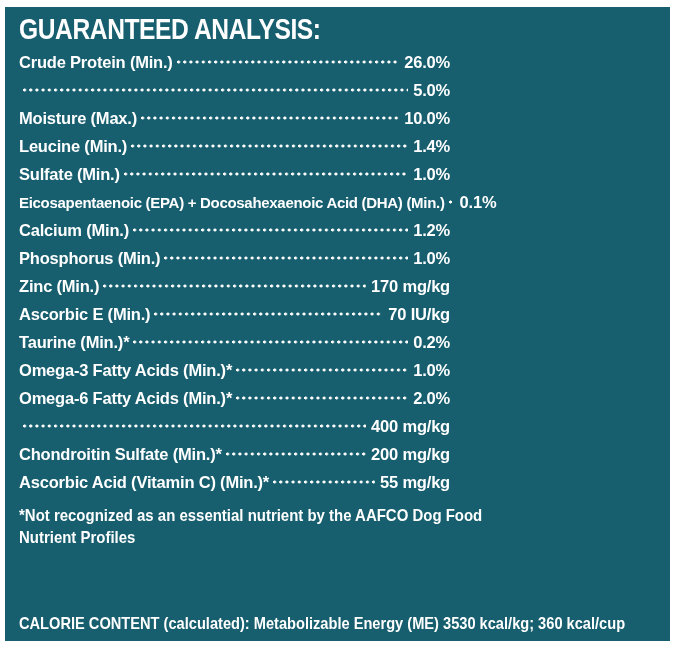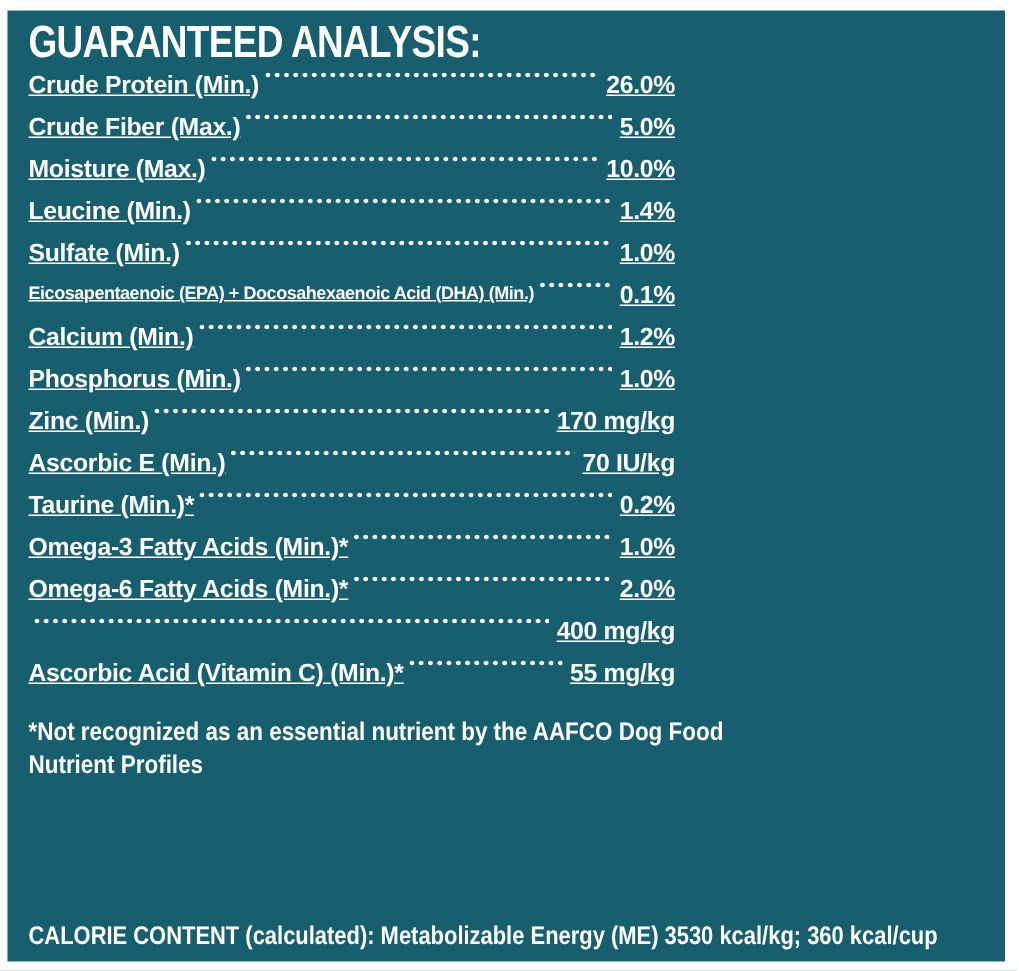--- a/index.html
+++ b/index.html
@@ -36,30 +36,29 @@
     white-space: nowrap;
     transform: scaleX(0.82);
     transform-origin: left top;
   }
   .rows {
     width: 431px;
     margin-top: 2px;
   }
   .row {
     display: flex;
-    align-items: flex-start;
+    align-items: center;
     height: 28px;
     font-size: 16.5px;
     font-weight: 700;
     letter-spacing: -0.2px;
-    text-decoration: underline;
   }
   .row-label { white-space: nowrap; }
   .row-label.compact {
-    font-size: 12px;
+    font-size: 15px;
     letter-spacing: -0.3px;
   }
   .dots {
     flex: 1 1 auto;
     min-width: 6px;
     height: 4px;
     margin: 0 5px 0 4px;
     background-image: radial-gradient(circle at 1.6px 2px, #ffffff 1.35px, rgba(255,255,255,0) 1.75px);
     background-size: 6.2px 4px;
     background-repeat: repeat-x;
@@ -97,21 +96,20 @@
 
       <div class="rows">
   <div class="row">
     <span class="row-label">Crude Protein (Min.)</span>
     <span class="dots"></span>
     <span class="row-value">26.0%</span>
   </div>
 
 
   <div class="row">
-    <span class="row-label">Crude Fiber (Max.)</span>
     <span class="dots"></span>
     <span class="row-value">5.0%</span>
   </div>
 
   <div class="row">
     <span class="row-label">Moisture (Max.)</span>
     <span class="dots"></span>
     <span class="row-value">10.0%</span>
   </div>
 
@@ -173,20 +171,25 @@
     <span class="row-label">Omega-6 Fatty Acids (Min.)*</span>
     <span class="dots"></span>
     <span class="row-value">2.0%</span>
   </div>
 
   <div class="row">
     <span class="dots"></span>
     <span class="row-value">400 mg/kg</span>
   </div>
 
+  <div class="row">
+    <span class="row-label">Chondroitin Sulfate (Min.)*</span>
+    <span class="dots"></span>
+    <span class="row-value">200 mg/kg</span>
+  </div>
 
   <div class="row">
     <span class="row-label">Ascorbic Acid (Vitamin C) (Min.)*</span>
     <span class="dots"></span>
     <span class="row-value">55 mg/kg</span>
   </div>
 </div>
 
       <div class="footnote">
         <div>*Not recognized as an essential nutrient by the AAFCO Dog Food</div>

